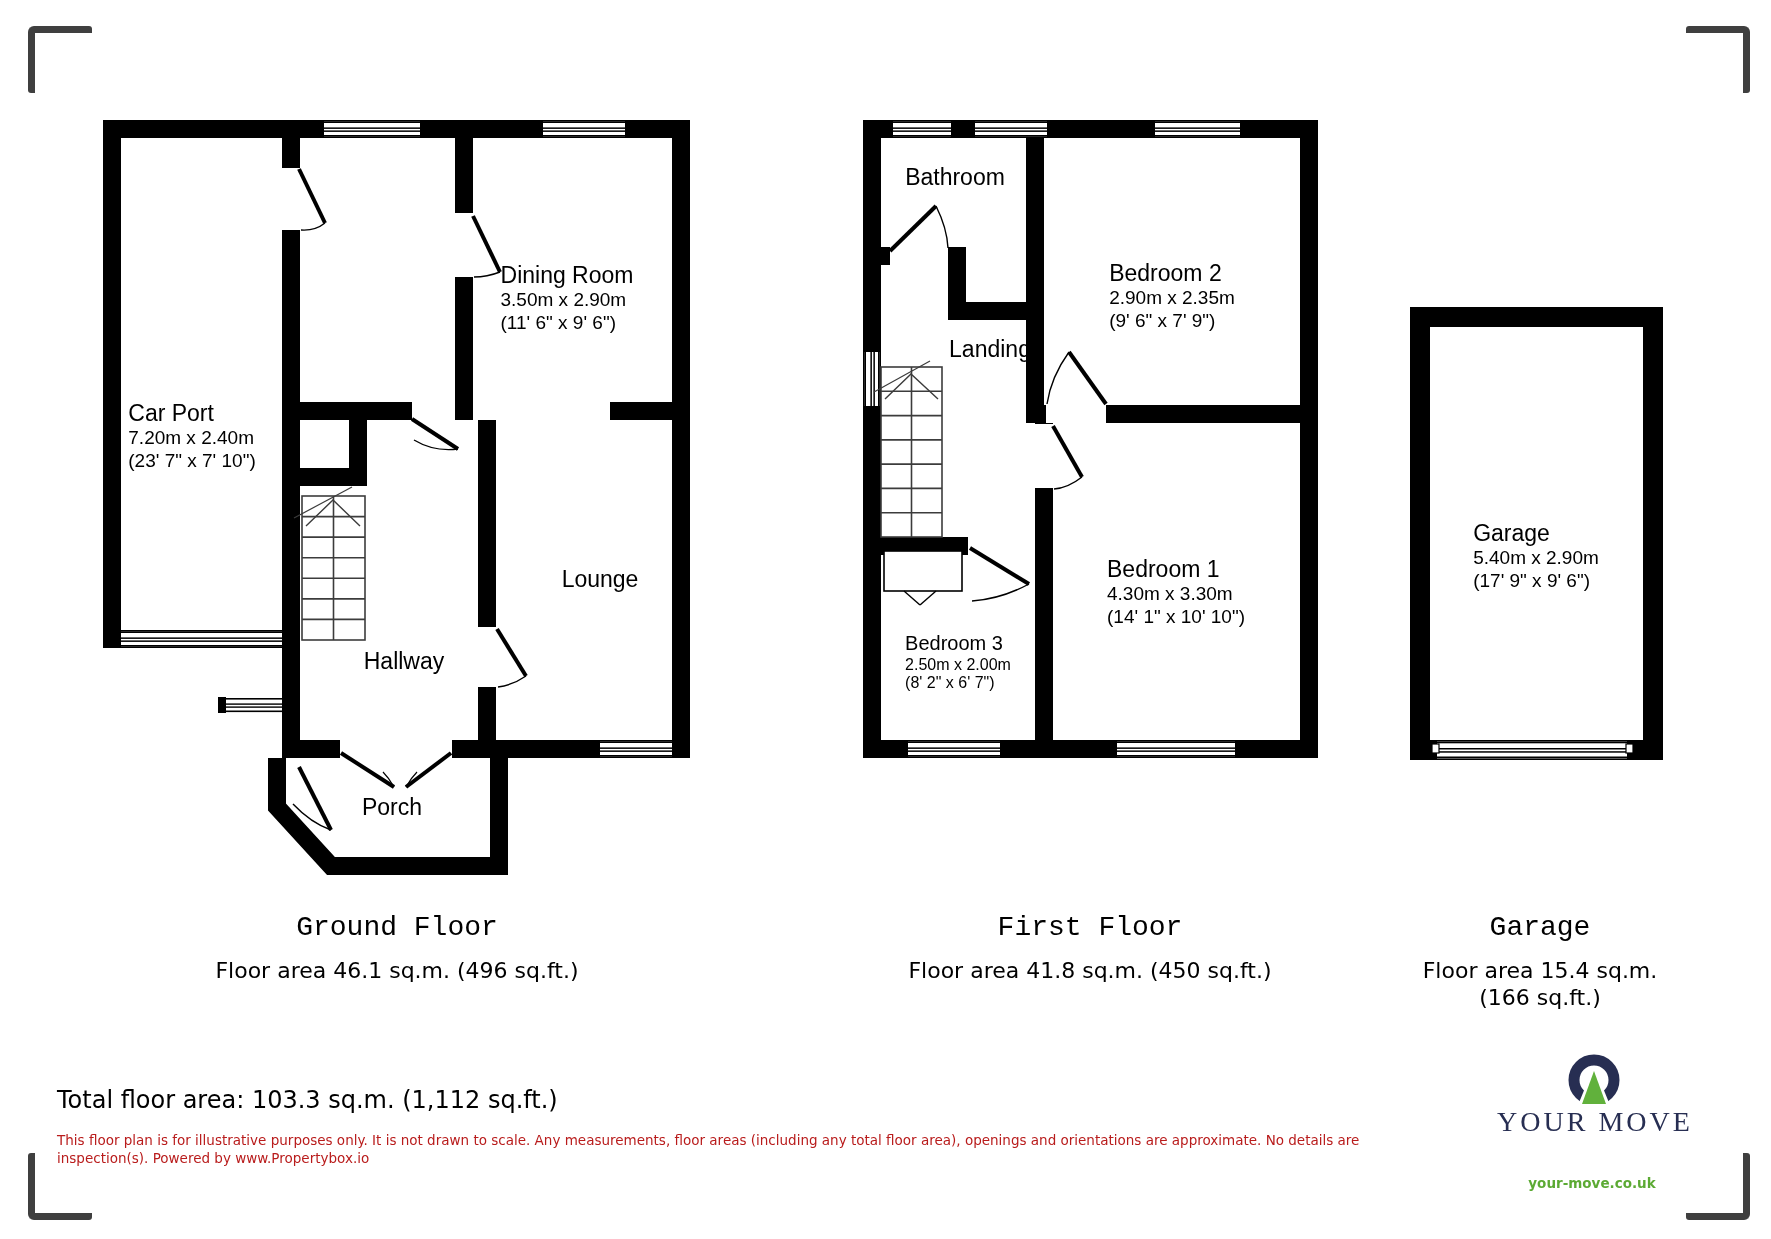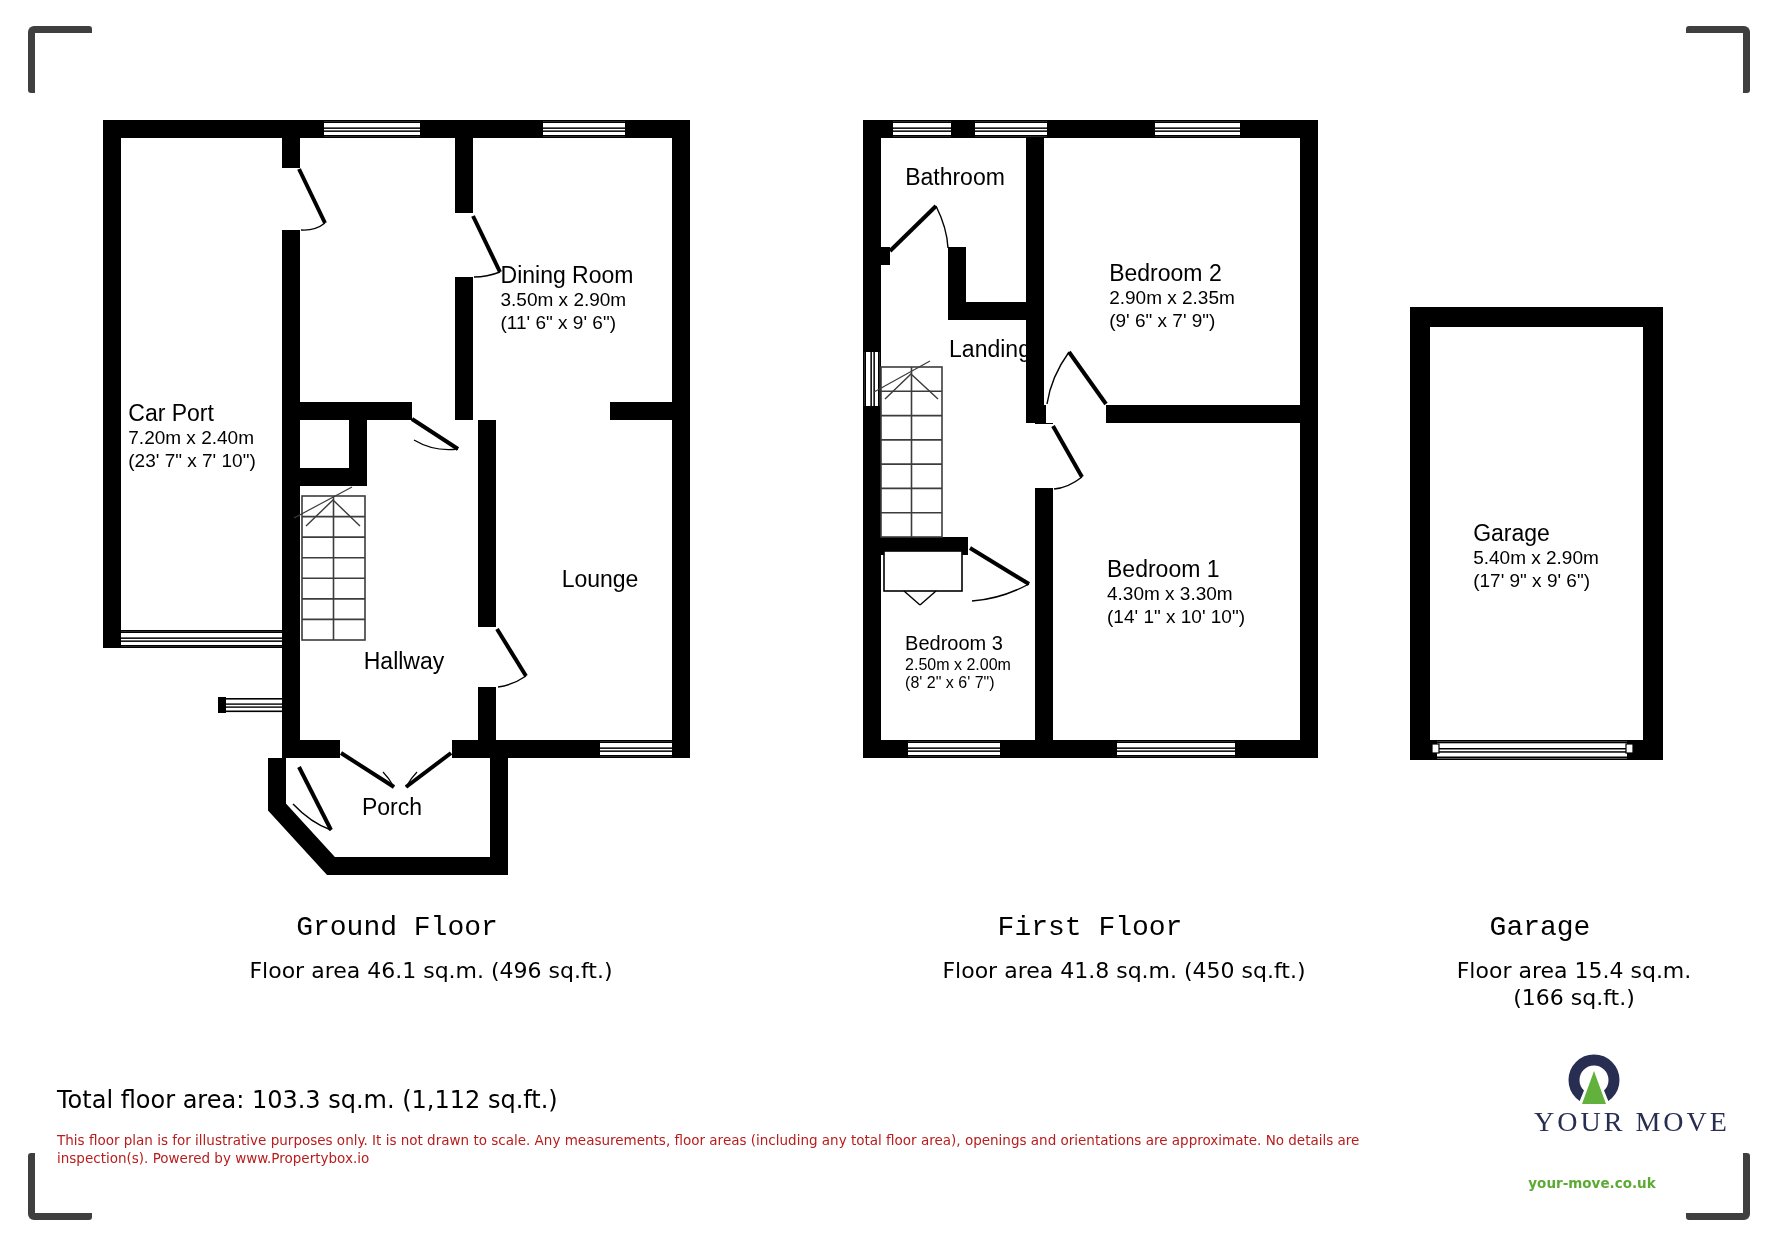--- a/index.html
+++ b/index.html
@@ -8,31 +8,31 @@
   svg{position:absolute;left:0;top:0;}
   .lbl{position:absolute;transform:translateX(-50%);line-height:1.18;white-space:nowrap;}
   .lbl span{display:block;}
   .nm{font-size:23px;}
   .dm{font-size:19px;}
   .small .nm{font-size:20px;}
   .small .dm{font-size:16px;}
   .cap{position:absolute;transform:translateX(-50%);font-family:Liberation Mono, monospace;
        font-size:28px;white-space:nowrap;}
   .cap2{position:absolute;transform:translateX(-50%);font-family:"DejaVu Sans",sans-serif;
-       font-size:22px;white-space:nowrap;margin-left:34px;}
+       font-size:22px;white-space:nowrap;}
   .total{position:absolute;left:57px;top:1086px;font-family:"DejaVu Sans",sans-serif;font-size:24px;}
   .disc{position:absolute;left:57px;top:1132px;font-family:"DejaVu Sans",sans-serif;
         font-size:13.5px;line-height:1.33;color:#b91c1c;}
   .bracket{position:absolute;width:57px;height:60px;}
   .b-tl{left:28px;top:26px;border-top:7px solid #3f3f3f;border-left:7px solid #3f3f3f;border-radius:6px 3px 0 3px;}
   .b-tr{left:1686px;top:26px;border-top:7px solid #3f3f3f;border-right:7px solid #3f3f3f;border-radius:3px 6px 3px 0;}
   .b-bl{left:28px;top:1153px;border-bottom:7px solid #3f3f3f;border-left:7px solid #3f3f3f;border-radius:3px 0 3px 6px;}
   .b-br{left:1686px;top:1153px;border-bottom:7px solid #3f3f3f;border-right:7px solid #3f3f3f;border-radius:0 3px 6px 3px;}
   .brand{position:absolute;left:1595px;top:1106px;transform:translateX(-50%);
-         font-family:"Liberation Serif",serif;font-size:28px;letter-spacing:3px;color:#272e52;white-space:nowrap;margin-left:37px;}
+         font-family:"Liberation Serif",serif;font-size:28px;letter-spacing:3px;color:#272e52;white-space:nowrap;}
   .brandurl{position:absolute;left:1592px;top:1143px;transform:translateX(-50%);
          font-family:"DejaVu Sans",sans-serif;font-weight:bold;font-size:13.5px;color:#5caa34;white-space:nowrap;margin-top:32px;}
   .logomark{position:absolute;left:1564px;top:1054px;width:60px;height:56px;}
 </style>
 </head>
 <body>
 
 <div id="canvas">
 
   <svg width="1771" height="1239" viewBox="0 0 1771 1239">

